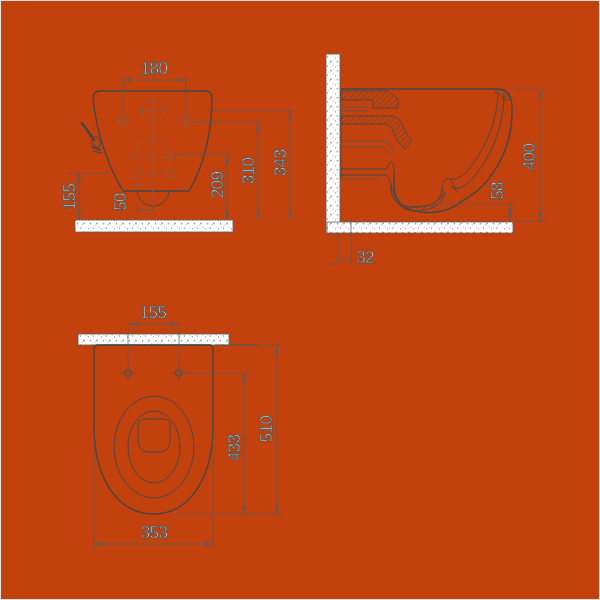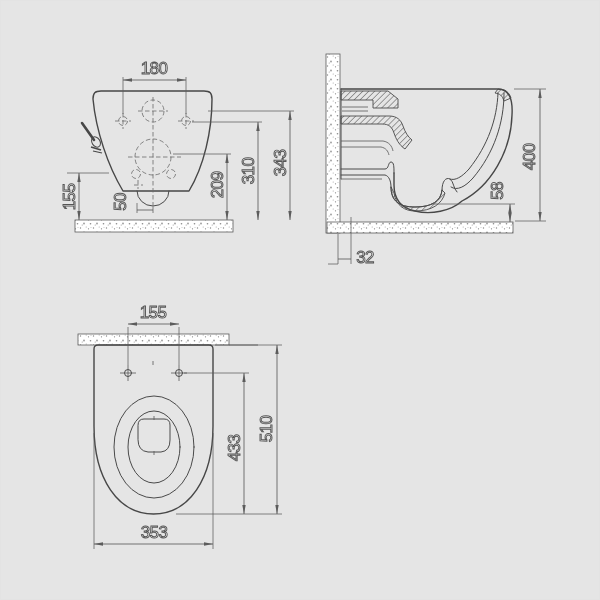--- a/index.html
+++ b/index.html
@@ -1,17 +1,17 @@
 <!DOCTYPE html>
 <html><head>
 <meta charset="utf-8">
 <style>
   html,body{margin:0;padding:0;background:#fff;}
   .page{
-    width:600px;height:600px;position:relative;background:#e5e5e5;
+    width:600px;height:600px;position:relative;background:#c2410c;
     border:1px solid #e3e3e3;box-sizing:border-box;
     font-family:"Liberation Sans", sans-serif;
   }
   svg{position:absolute;left:0;top:0;}
   .outline{fill:none;stroke:#474747;stroke-width:1.4;stroke-linejoin:round;stroke-linecap:round;}
   .mid{fill:none;stroke:#4a4a4a;stroke-width:1;stroke-linejoin:round;stroke-linecap:round;}
   .thin{fill:none;stroke:#585858;stroke-width:.8;}
   .dash{fill:none;stroke:#6a6a6a;stroke-width:.8;stroke-dasharray:4.5 2.5;}
   .ext{fill:none;stroke:#5c5c5c;stroke-width:.75;}
   .dim{fill:none;stroke:#5c5c5c;stroke-width:.85;}

